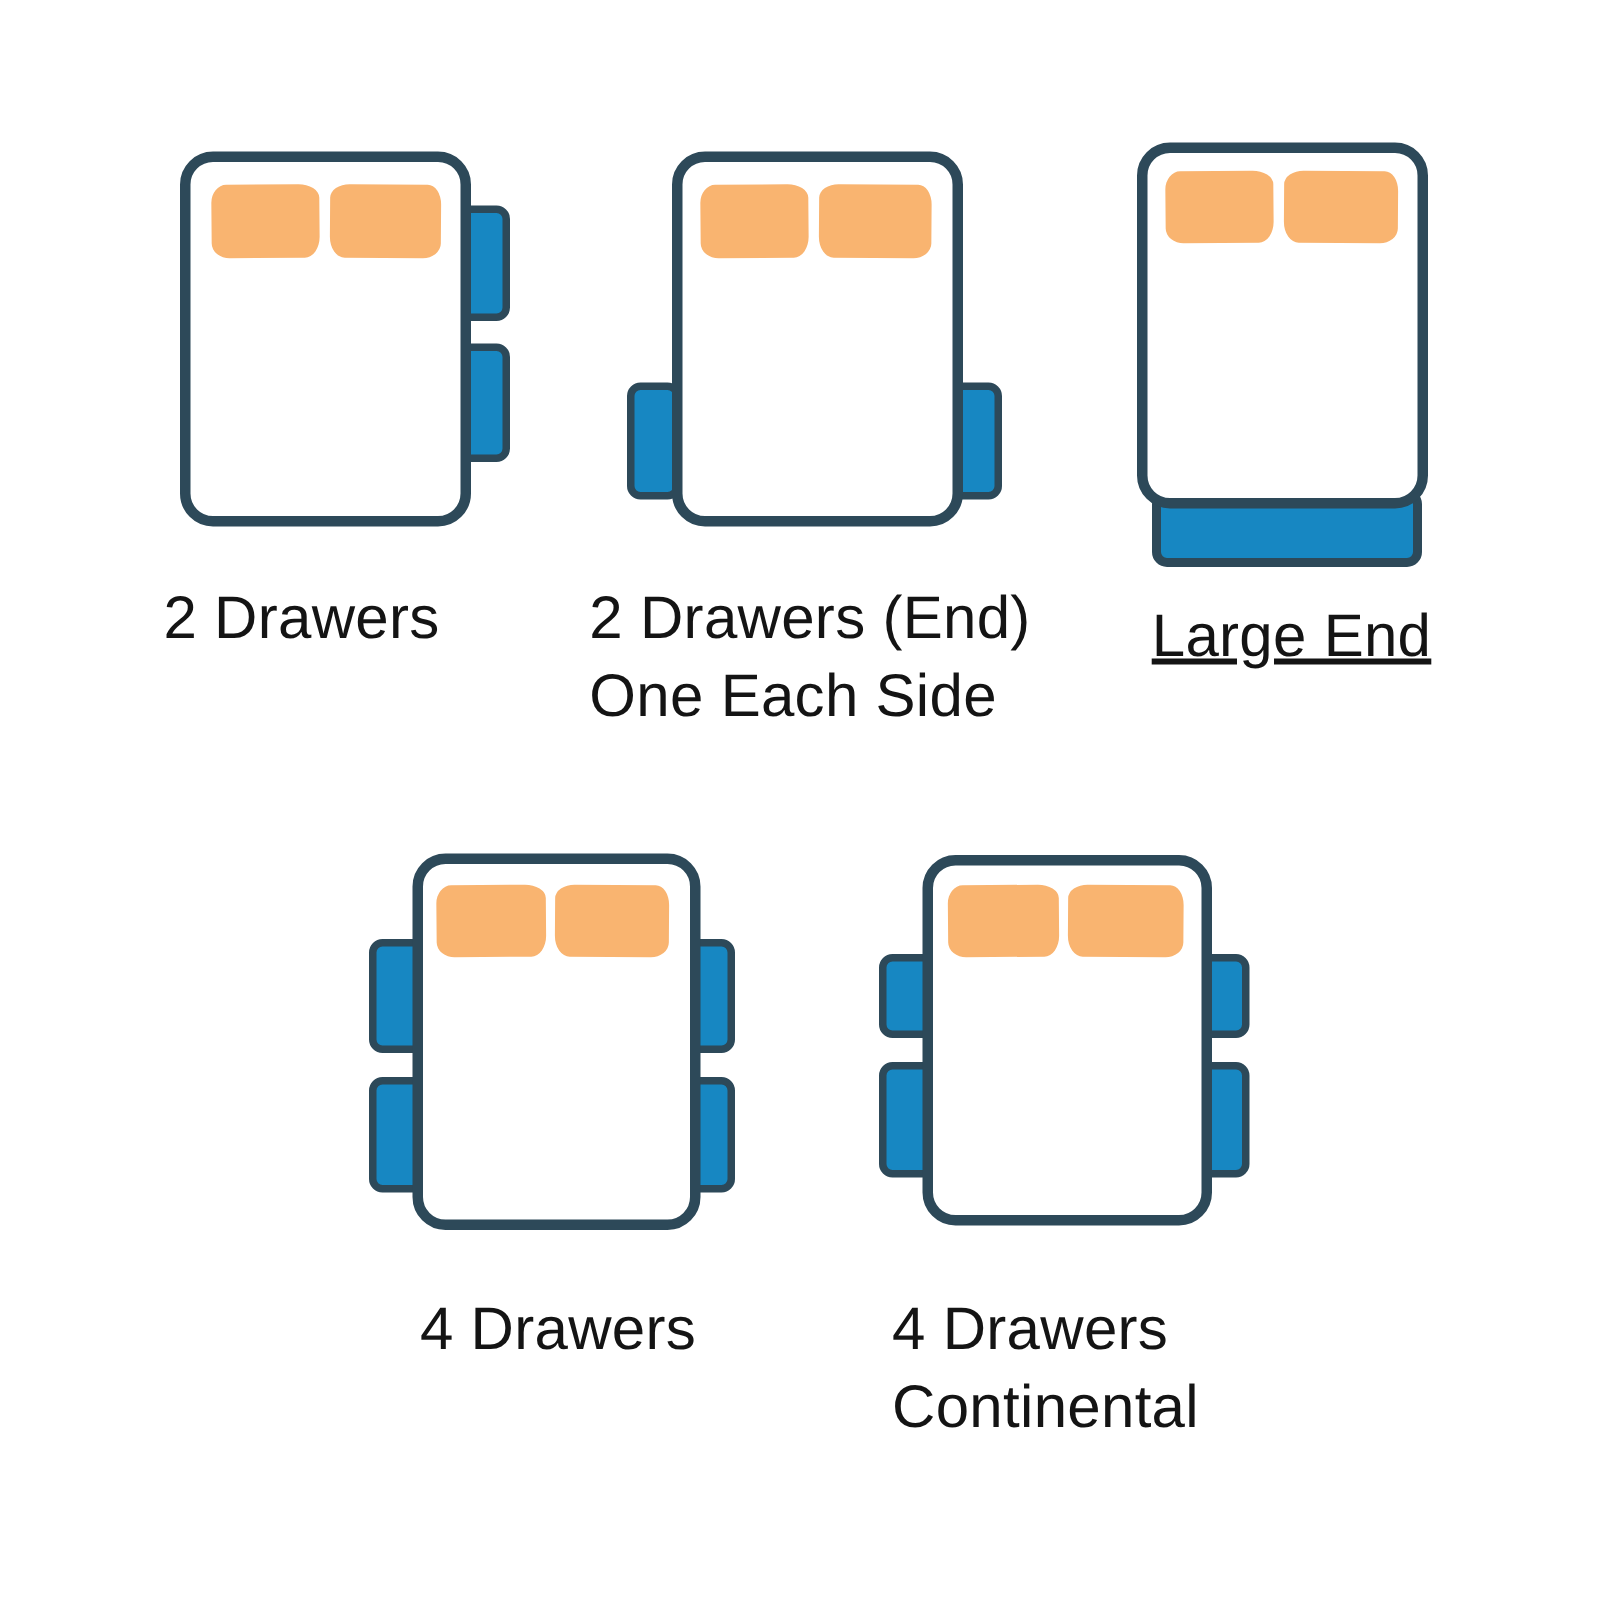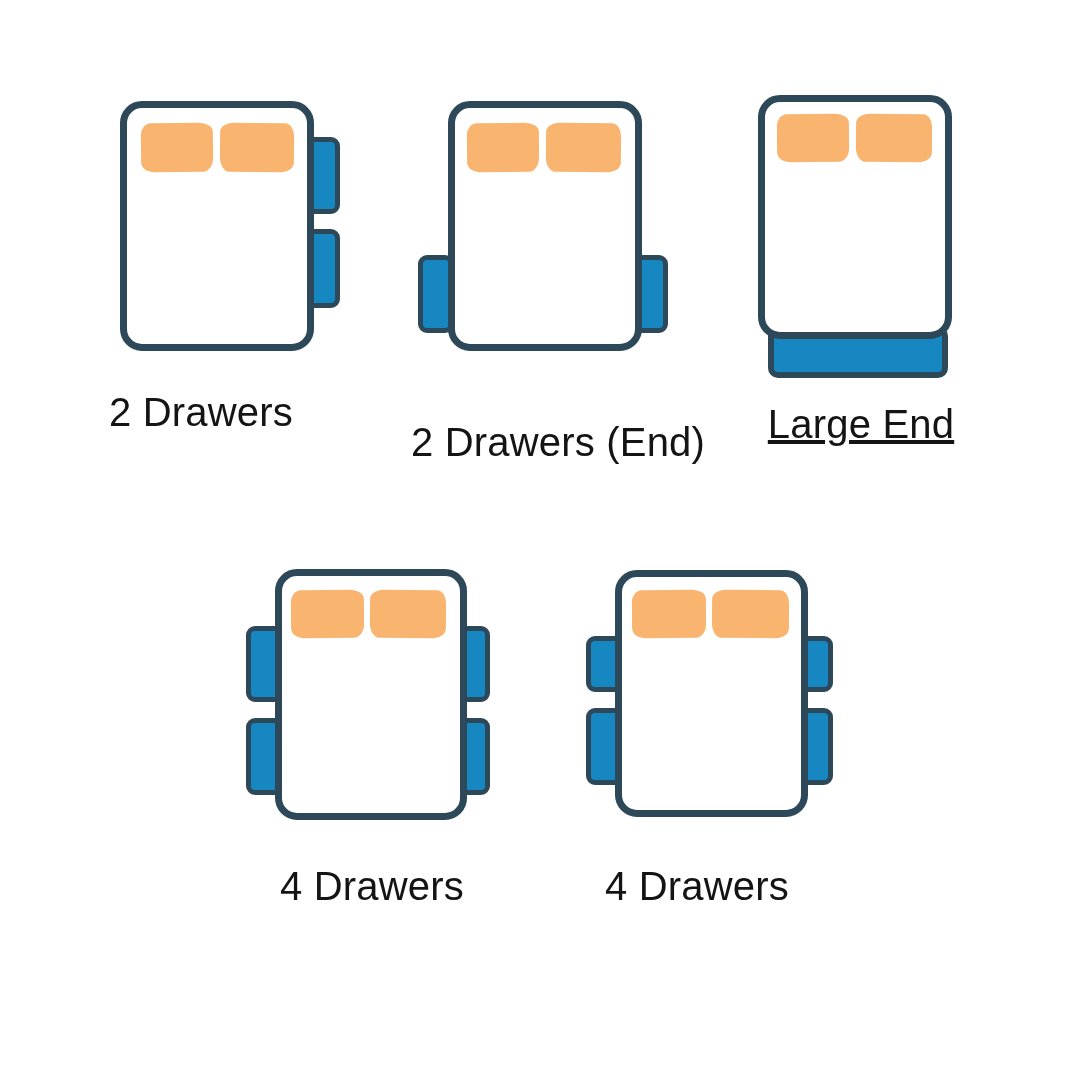--- a/index.html
+++ b/index.html
@@ -66,22 +66,23 @@
       <div class="line">2 Drawers</div>
     </div>
   <div class="drawer" style="left: 300px; top: 137px; width: 40px; height: 77px;"></div>
       <div class="drawer" style="left: 300px; top: 229px; width: 40px; height: 79px;"></div>
       <div class="bed" style="left: 120px; top: 101px; width: 194px; height: 250px;"></div>
       <div class="pillow first" style="left: 141px; top: 123px; width: 72px; height: 49px;"></div>
       <div class="pillow alt" style="left: 220px; top: 123px; width: 74px; height: 49px;"></div>
     </section>
 
   <section class="figure">
-    <div class="figure-label" style="left: 558px; top: 386px; margin-top: 30px;">
+    <div class="figure-label" style="left: 540px; top: 386px;">
       <div class="line">2 Drawers (End)</div>
+      <div class="line">One Each Side</div>
     </div>
   <div class="drawer" style="left: 418px; top: 255px; width: 36px; height: 78px;"></div>
       <div class="drawer" style="left: 630px; top: 255px; width: 38px; height: 78px;"></div>
       <div class="bed" style="left: 448px; top: 101px; width: 194px; height: 250px;"></div>
       <div class="pillow first" style="left: 467px; top: 123px; width: 72px; height: 49px;"></div>
       <div class="pillow alt" style="left: 546px; top: 123px; width: 75px; height: 49px;"></div>
     </section>
 
   <section class="figure">
     <div class="figure-label" style="left: 861px; top: 398px; text-decoration: underline;">
@@ -103,20 +104,21 @@
       <div class="drawer" style="left: 451px; top: 626px; width: 39px; height: 76px;"></div>
       <div class="drawer" style="left: 451px; top: 718px; width: 39px; height: 77px;"></div>
       <div class="bed" style="left: 275px; top: 569px; width: 192px; height: 251px;"></div>
       <div class="pillow first" style="left: 291px; top: 590px; width: 73px; height: 48px;"></div>
       <div class="pillow alt" style="left: 370px; top: 590px; width: 76px; height: 48px;"></div>
     </section>
 
   <section class="figure">
     <div class="figure-label" style="left: 697px; top: 860px;">
       <div class="line">4 Drawers</div>
+      <div class="line">Continental</div>
     </div>
   <div class="drawer" style="left: 586px; top: 636px; width: 38px; height: 56px;"></div>
       <div class="drawer" style="left: 586px; top: 708px; width: 38px; height: 77px;"></div>
       <div class="drawer" style="left: 795px; top: 636px; width: 38px; height: 56px;"></div>
       <div class="drawer" style="left: 795px; top: 708px; width: 38px; height: 77px;"></div>
       <div class="bed" style="left: 615px; top: 570px; width: 193px; height: 247px;"></div>
       <div class="pillow first" style="left: 632px; top: 590px; width: 74px; height: 48px;"></div>
       <div class="pillow alt" style="left: 712px; top: 590px; width: 77px; height: 48px;"></div>
     </section>
 

